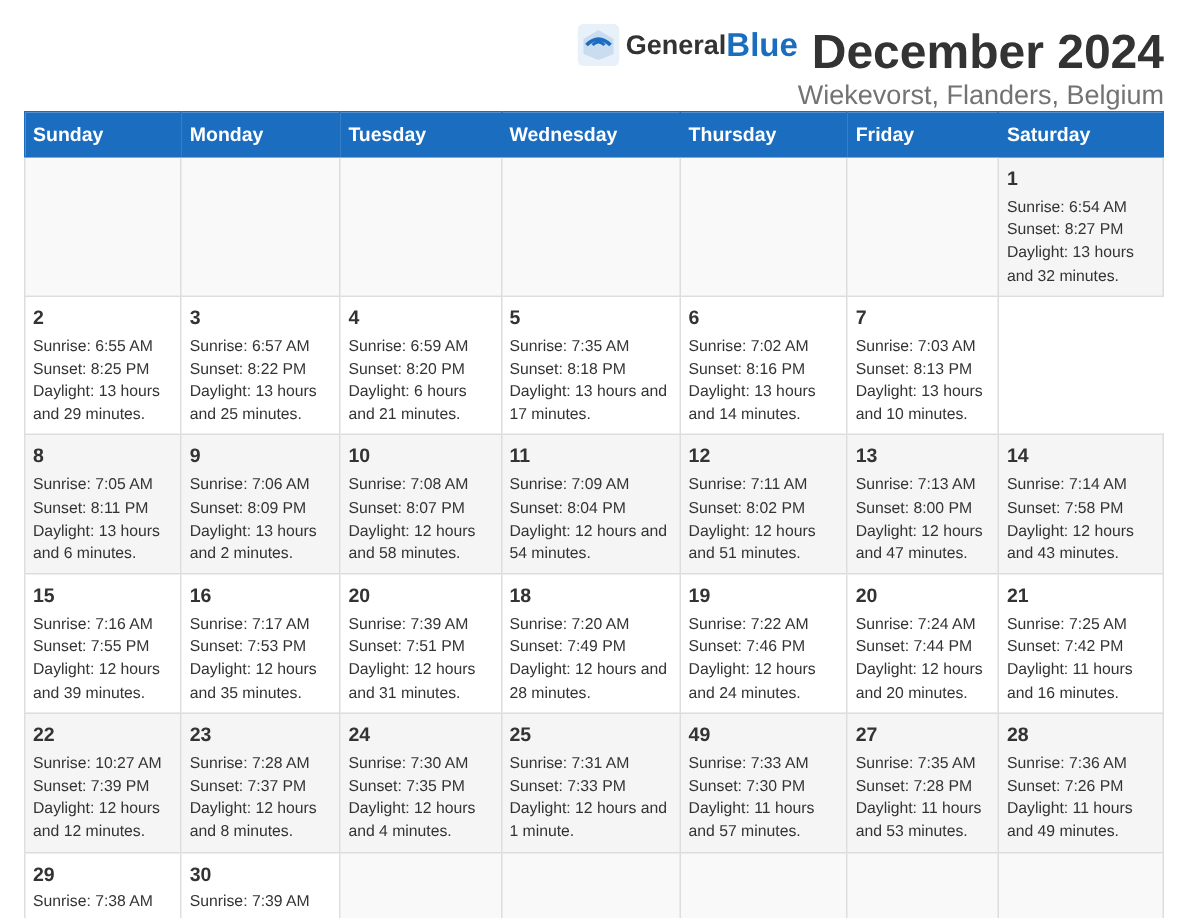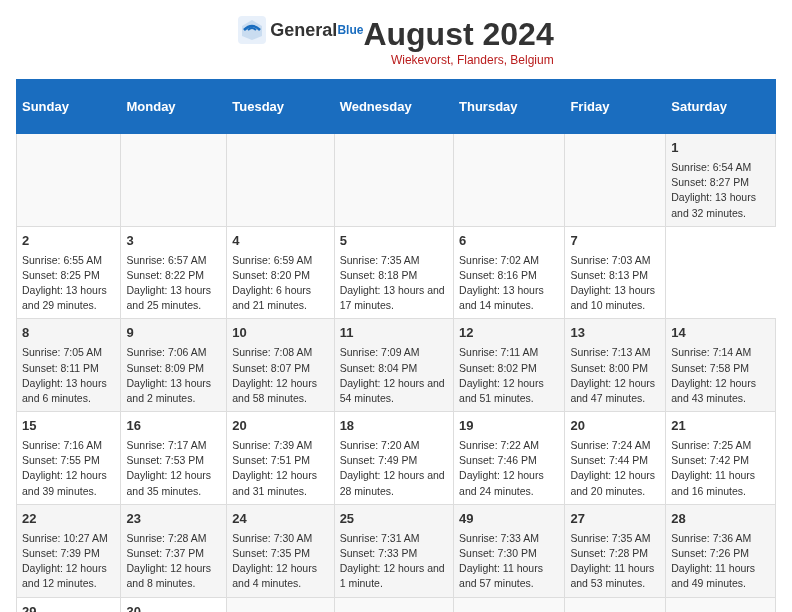--- a/index.html
+++ b/index.html
@@ -5,56 +5,55 @@
     * { box-sizing: border-box; margin: 0; padding: 0; }
     body {
       font-family: Arial, sans-serif;
       background: #fff;
       width: 792px;
       min-height: 612px;
       padding: 16px;
     }
     .header-area {
       display: flex;
-      justify-content: center;
+      justify-content: flex-end;
       align-items: flex-start;
-      margin-bottom: 12px;
     }
     .logo {
       display: flex;
       align-items: center;
     }
     .logo-icon {
       width: 28px;
       height: 28px;
       margin-right: 4px;
     }
     .title-area {
       text-align: right;
     }
     .month-title {
       font-size: 32px;
       font-weight: bold;
       color: #333;
     }
     .location-title {
-      font-size: 12px;
-      color: #b91c1c;
+      font-size: 18px;
+      color: #737373;
     }
     table {
       width: 100%;
       border-collapse: collapse;
       font-size: 11px;
     }
     thead tr {
       background-color: #1a6dbf;
       color: #fff;
     }
     thead th {
-      padding: 19px 5px;
+      padding: 7px 5px;
       text-align: left;
       font-size: 13px;
       font-weight: bold;
       border: 1px solid #1a6dbf;
     }
     tbody tr {
       vertical-align: top;
     }
     tbody tr:nth-child(odd) {
       background-color: #f5f5f5;
@@ -87,24 +86,24 @@
 
 <div class="header-area">
   <div class="logo">
     <svg class="logo-icon" viewBox="0 0 28 28" xmlns="http://www.w3.org/2000/svg">
       <rect x="0" y="0" width="28" height="28" rx="4" fill="#e8f0fa"></rect>
       <polygon points="14,4 24,10 24,20 14,24 4,20 4,10" fill="#1a6dbf" opacity="0.15"></polygon>
       <path d="M6,14 Q14,6 22,14" stroke="#1a6dbf" stroke-width="2.5" fill="none"></path>
       <path d="M10,14 Q14,10 18,14" stroke="#1a6dbf" stroke-width="2" fill="none"></path>
     </svg>
     <span style="font-size:18px;font-weight:bold;color:#333;">General</span>
-      <span style="font-size:12px;font-weight:bold;color:#1a6dbf;">Blue</span>
+      <span style="font-size:22px;font-weight:bold;color:#1a6dbf;">Blue</span>
   </div>
   <div class="title-area">
-    <div class="month-title">August 2024</div>
+    <div class="month-title">December 2024</div>
     <div class="location-title">Wiekevorst, Flanders, Belgium</div>
   </div>
 </div>
 
 <table>
   <thead>
     <tr>
       <th>Sunday</th>
       <th>Monday</th>
       <th>Tuesday</th>

